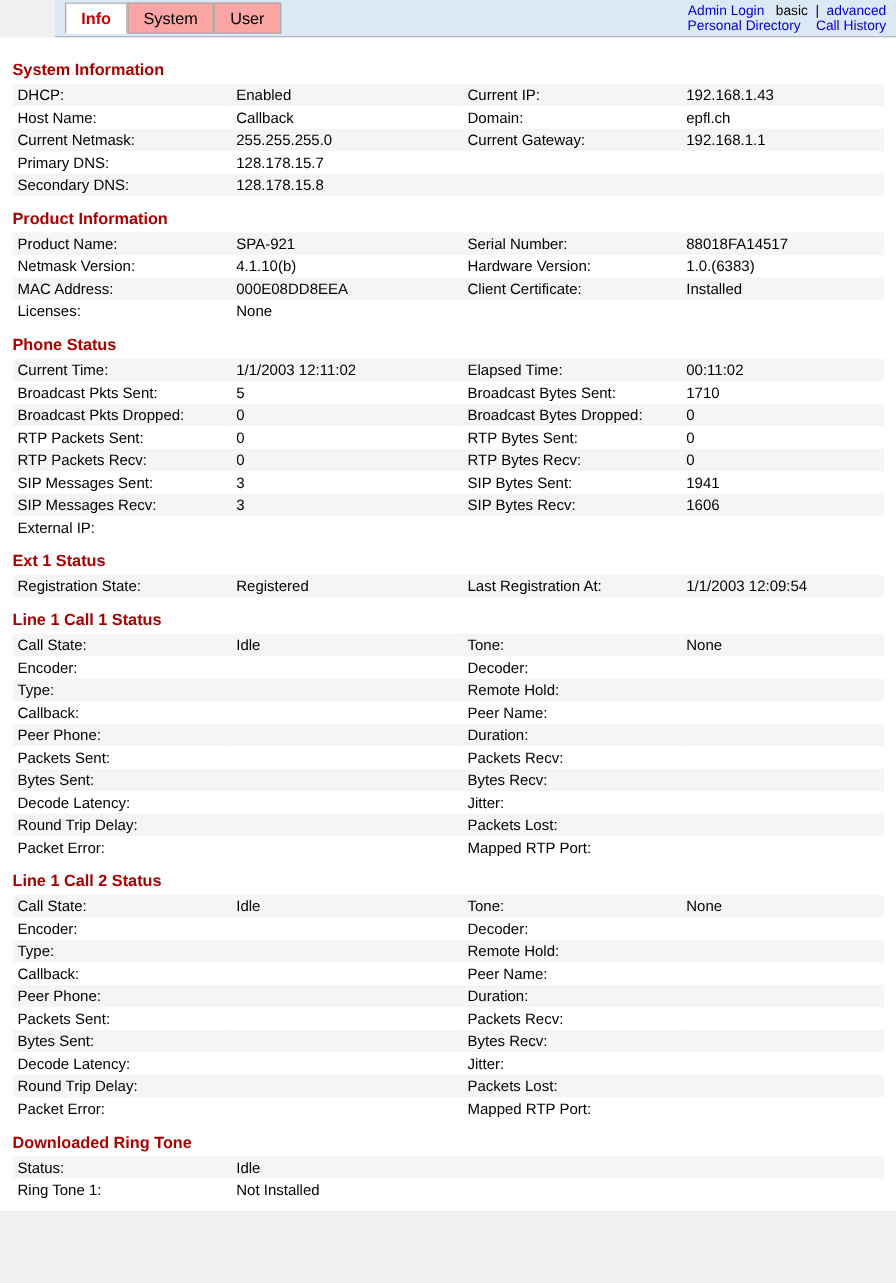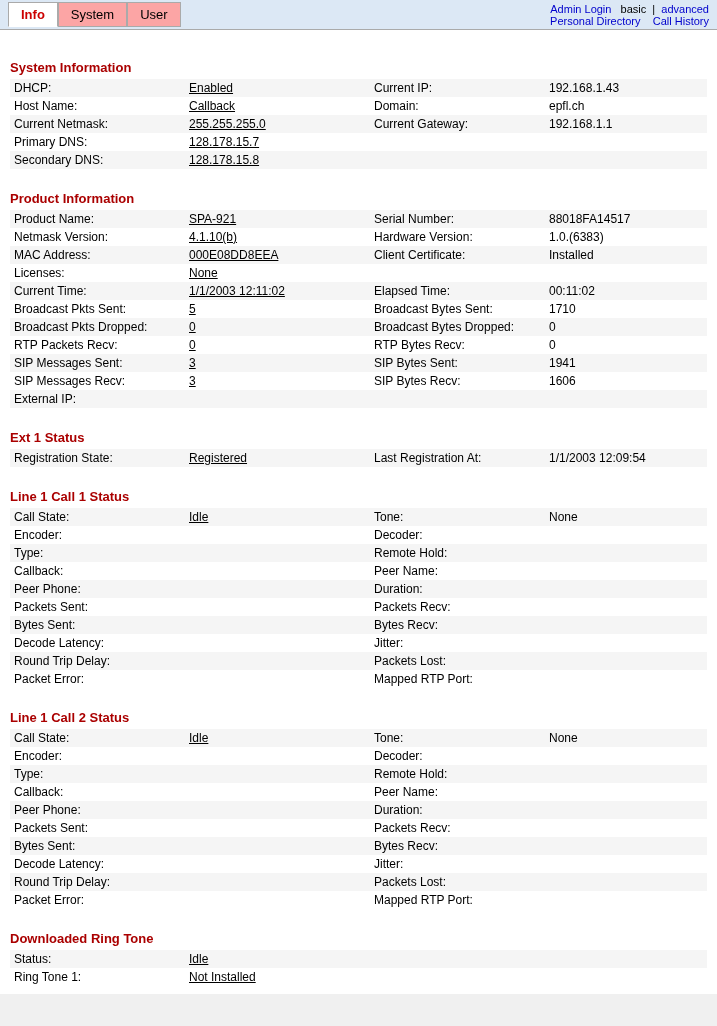--- a/index.html
+++ b/index.html
@@ -1,40 +1,40 @@
 <!DOCTYPE html>
 <html><head>
   <meta charset="utf-8">
   <style>
     * { margin: 0; padding: 0; box-sizing: border-box; }
     body { font-family: Arial, sans-serif; font-size: 12px; background: #f0f0f0; color: #000; width: 717px; }
     
     
-    .header { background: #dce8f5; border-bottom: 1px solid #aaa; padding: 2px 8px; display: flex; justify-content: space-between; align-items: center; }
+    .header { background: #dce8f5; border-bottom: 1px solid #aaa; padding: 2px 8px; display: flex; justify-content: space-between; align-items: center; margin-left: 44px; }
     .tabs { display: flex; gap: 0; }
     .tab { padding: 4px 12px; cursor: pointer; font-size: 13px; border: 1px solid #aaa; background: #fca5a5; }
     .tab.active { background: #fff; border-bottom: 1px solid #fff; color: #c00; font-weight: bold; }
     .header-links { text-align: right; font-size: 11px; }
     .header-links a { color: #00c; text-decoration: none; }
     .header-links .sep { margin: 0 3px; }
     
     
     .content { background: #fff; padding: 8px 10px; min-height: 900px; }
     
     
-    .section-header { color: #a00; font-weight: bold; font-size: 13px; margin: 22px 0 4px 0; }
+    .section-header { color: #a00; font-weight: bold; font-size: 13px; margin: 10px 0 4px 0; }
     
     
     .info-table { width: 100%; border-collapse: collapse; }
     .info-table tr { }
     .info-table tr:nth-child(odd) { background: #f5f5f5; }
     .info-table tr:nth-child(even) { background: #fff; }
     .info-table td { padding: 2px 4px; font-size: 12px; }
     .info-table td.label { color: #000; width: 175px; }
-    .info-table td.value { color: #000; width: 185px; text-decoration: underline; }
+    .info-table td.value { color: #000; width: 185px; }
     .info-table td.label2 { color: #000; width: 175px; }
     .info-table td.value2 { color: #000; }
   </style>
 </head>
 <body>
 
 <div>
   <div class="header">
     <div class="tabs">
       <div class="tab active">Info</div>
@@ -116,20 +116,21 @@
     </tr>
     <tr>
       <td class="label">Licenses:</td>
       <td class="value">None</td>
       <td class="label2"></td>
       <td class="value2"></td>
     </tr>
   </tbody>
     </table>
 
+  <div class="section-header">Phone Status</div>
   <table class="info-table">
     <tbody>
         <tr>
       <td class="label">Current Time:</td>
       <td class="value">1/1/2003 12:11:02</td>
       <td class="label2">Elapsed Time:</td>
       <td class="value2">00:11:02</td>
     </tr>
     <tr>
       <td class="label">Broadcast Pkts Sent:</td>
@@ -137,20 +138,26 @@
       <td class="label2">Broadcast Bytes Sent:</td>
       <td class="value2">1710</td>
     </tr>
     <tr>
       <td class="label">Broadcast Pkts Dropped:</td>
       <td class="value">0</td>
       <td class="label2">Broadcast Bytes Dropped:</td>
       <td class="value2">0</td>
     </tr>
     <tr>
+      <td class="label">RTP Packets Sent:</td>
+      <td class="value">0</td>
+      <td class="label2">RTP Bytes Sent:</td>
+      <td class="value2">0</td>
+    </tr>
+    <tr>
       <td class="label">RTP Packets Recv:</td>
       <td class="value">0</td>
       <td class="label2">RTP Bytes Recv:</td>
       <td class="value2">0</td>
     </tr>
     <tr>
       <td class="label">SIP Messages Sent:</td>
       <td class="value">3</td>
       <td class="label2">SIP Bytes Sent:</td>
       <td class="value2">1941</td>

